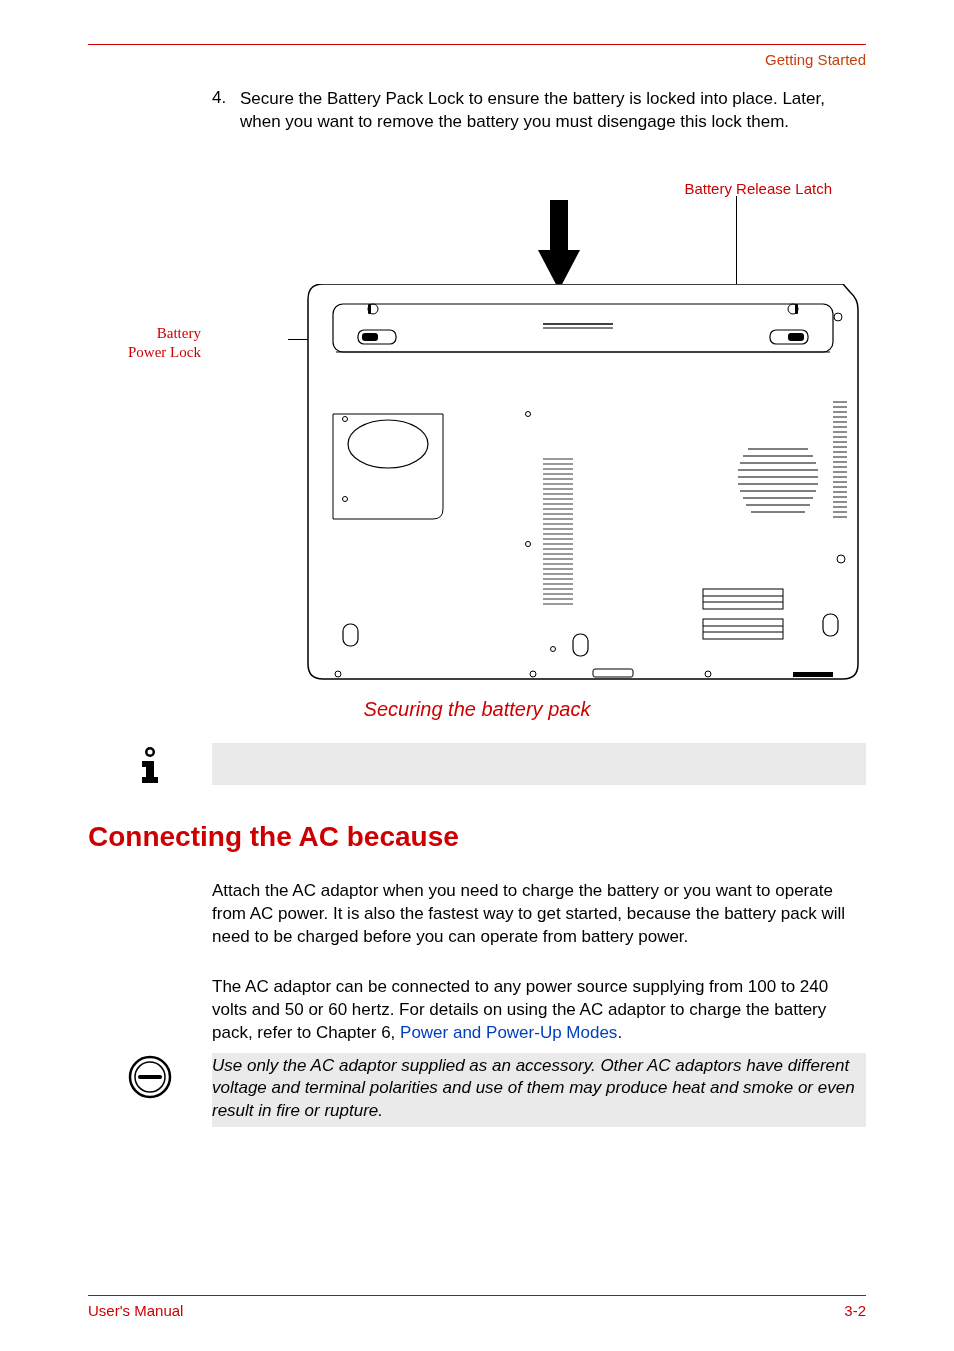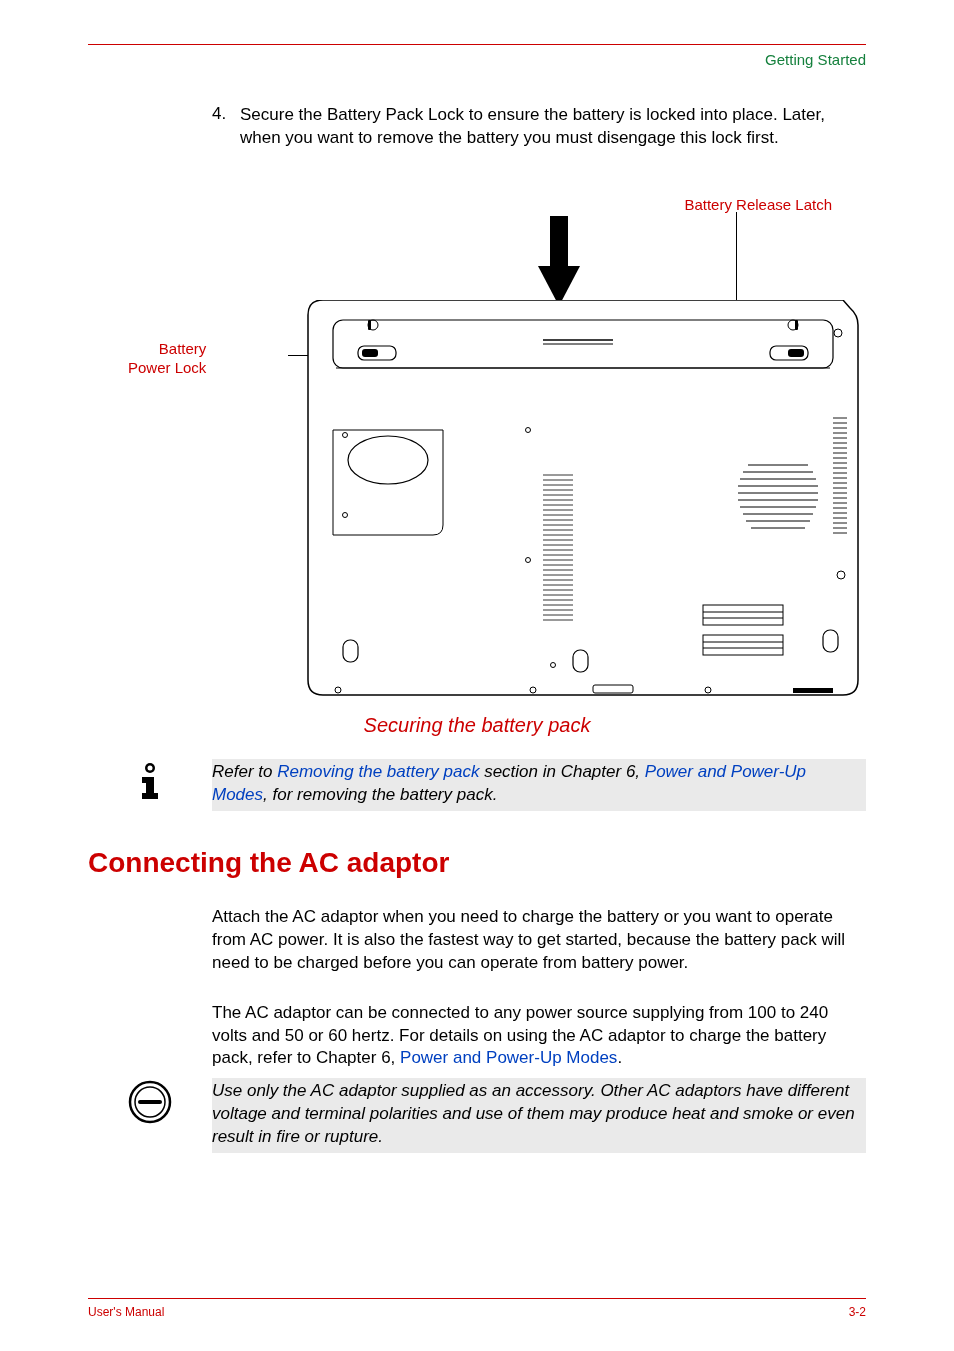--- a/index.html
+++ b/index.html
@@ -17,25 +17,25 @@
     left: 88px;
     top: 0;
     width: 778px;
     height: 100%;
   }
   .header-line {
     border-top: 1.5px solid #c00;
     margin-top: 44px;
   }
   .header-text {
-    color: #15803d;
+    color: #c2410c;
     font-size: 15px;
     text-align: right;
     margin-top: 6px;
-    margin-bottom: 36px;
+    margin-bottom: 20px;
   }
   .list-item {
     display: flex;
     margin-left: 124px;
     margin-bottom: 30px;
   }
   .list-number {
     width: 28px;
     flex-shrink: 0;
   }
@@ -55,20 +55,21 @@
     top: 16px;
   }
   .callout-left {
     position: absolute;
     color: #c00;
     font-size: 15px;
     text-align: right;
     left: 40px;
     top: 160px;
     line-height: 1.25;
+    font-family: Liberation Serif, serif;
   }
   .arrow-down {
     position: absolute;
     left: 450px;
     top: 36px;
   }
   .laptop-svg {
     position: absolute;
     left: 215px;
     top: 120px;
@@ -137,34 +138,34 @@
     width: 100%;
   }
   .footer-line {
     border-top: 1.5px solid #c00;
     margin-bottom: 6px;
   }
   .footer-row {
     display: flex;
     justify-content: space-between;
     color: #c00;
-    font-size: 12px;
+    font-size: 15px;
   }
 </style>
 </head>
 <body>
 
 <div class="page">
 
   <div class="header-line"></div>
   <div class="header-text">Getting Started</div>
 
   <div class="list-item">
     <div class="list-number">4.</div>
-    <div class="list-text">Secure the Battery Pack Lock to ensure the battery is locked into place. Later, when you want to remove the battery you must disengage this lock first.</div>
+    <div class="list-text">Secure the Battery Pack Lock to ensure the battery is locked into place. Later, when you want to remove the battery you must disengage this lock them.</div>
   </div>
 
   <div class="figure-area">
     <div class="callout-right">Battery Release Latch</div>
     <div class="callout-left">
       <span>Battery</span><br>
       <span>Power Lock</span>
     </div>
     <div class="leader-line-right"></div>
     <div class="leader-line-left"></div>
@@ -310,26 +311,23 @@
   <div class="figure-caption">Securing the battery pack</div>
 
   <div class="note-box">
     <div class="note-icon-col">
       <svg width="36" height="40" viewBox="0 0 36 40">
         <circle cx="18" cy="7" r="5" fill="#000"></circle>
         <circle cx="18" cy="7" r="2.5" fill="#fff"></circle>
         <path d="M 10 16 L 22 16 L 22 32 L 26 32 L 26 38 L 10 38 L 10 32 L 14 32 L 14 22 L 10 22 Z" fill="#000"></path>
       </svg>
     </div>
-    <div class="note-text">
-      <span>Refer to </span><span class="link-text">Removing the battery pack</span><span> section in Chapter 6, </span><span class="link-text">Power and Power-Up Modes</span><span>, for removing the battery pack.</span>
-    </div>
-  </div>
-
-  <h2 class="section-heading">Connecting the AC adaptor</h2>
+  </div>
+
+  <h2 class="section-heading">Connecting the AC because</h2>
 
   <p class="body-para">Attach the AC adaptor when you need to charge the battery or you want to operate from AC power. It is also the fastest way to get started, because the battery pack will need to be charged before you can operate from battery power.</p>
 
   <p class="body-para">
     <span>The AC adaptor can be connected to any power source supplying from 100 to 240 volts and 50 or 60 hertz. For details on using the AC adaptor to charge the battery pack, refer to Chapter 6, </span><span class="link-text">Power and Power-Up Modes</span><span>.</span>
   </p>
 
   <div class="note-box" style="margin-top:6px;">
     <div class="note-icon-col">
       <svg width="44" height="44" viewBox="0 0 44 44">

